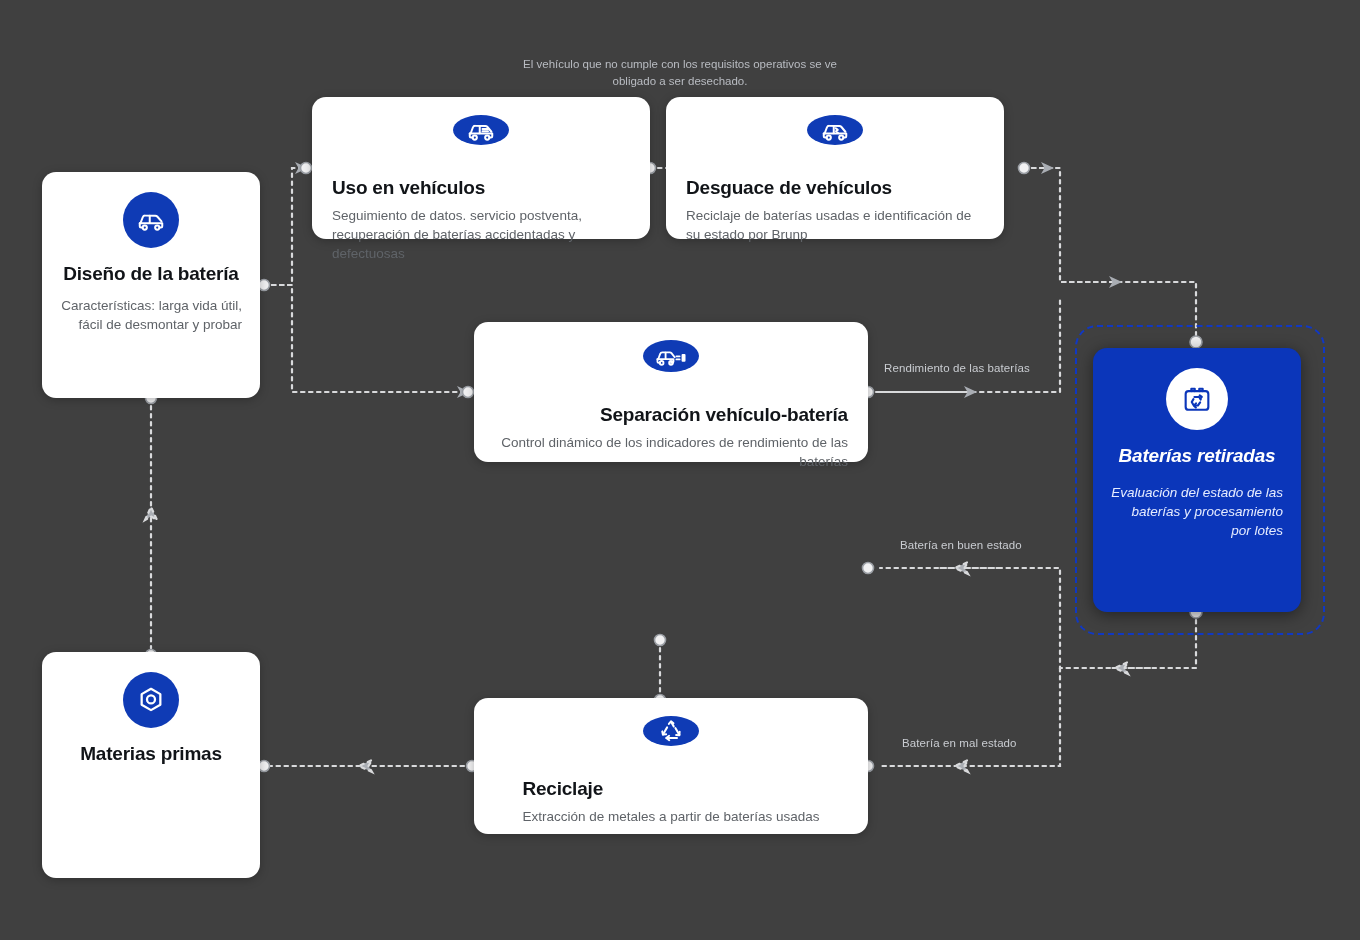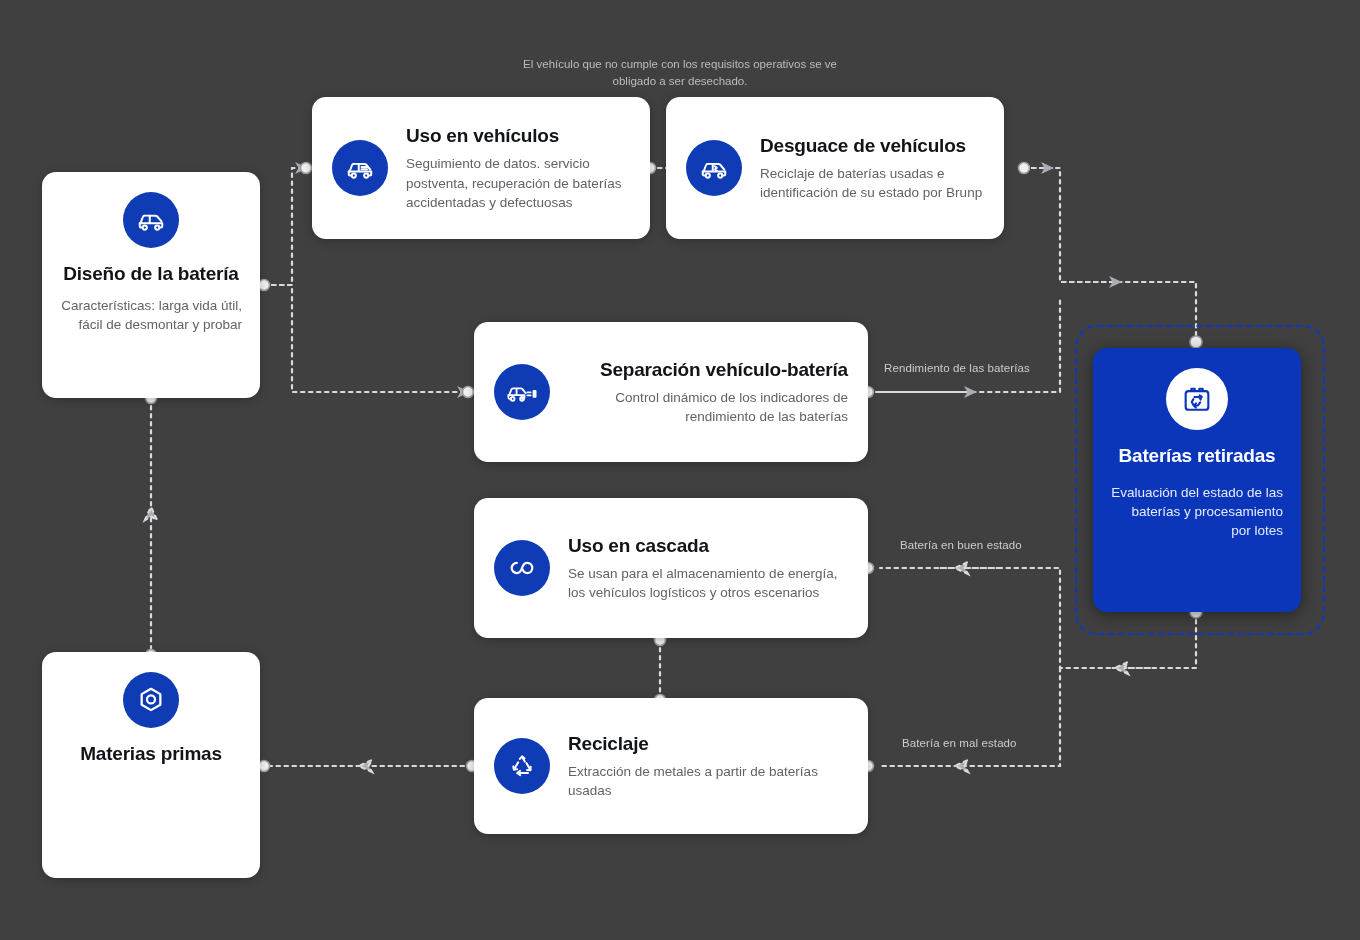--- a/index.html
+++ b/index.html
@@ -23,24 +23,24 @@
     border-radius: 14px;
     box-shadow: 0 2px 10px rgba(0,0,0,0.25);
   }
   .card.vertical {
     display: flex; flex-direction: column;
     align-items: center; justify-content: flex-start;
     text-align: right;
     padding: 20px 18px;
   }
   .card.horizontal {
-    display: flex; flex-direction: row;
+    display: flex; flex-direction: column;
     align-items: center;
     padding: 18px 20px;
-    gap: 18px;
+    gap: 31px;
   }
   .card .body { flex: 1; }
 
   .c-title {
     font-size: 19px; font-weight: bold; color: #111418;
     line-height: 1.22; letter-spacing: -0.2px;
   }
   .card.vertical .c-title { margin-top: 14px; }
   .c-desc {
     font-size: 13.5px; color: #5f6368; line-height: 1.42;
@@ -236,31 +236,20 @@
         <path d="M17.4 12.3h2.6M17.4 14.8h2.6"></path>
         <rect x="21.6" y="10.4" width="3.2" height="6.2" rx="0.8" fill="#fff" stroke="none"></rect>
       </svg>
     </div>
     <div class="body">
       <div class="c-title">Separación vehículo-batería</div>
       <div class="c-desc">Control dinámico de los indicadores de rendimiento de las baterías</div>
     </div>
   </div>
 
-  <div class="card horizontal" style="left:474px; top:498px; width:394px; height:140px;">
-    <div class="icon-circle">
-      <svg width="32" height="32" viewBox="0 0 24 24" fill="none" stroke="#fff" stroke-width="1.7" stroke-linecap="round">
-        <path d="M8.1 8.2a3.8 3.8 0 1 0 0 7.6c2.6 0 3.3-2 3.9-3.8.6-1.8 1.3-3.8 3.9-3.8a3.8 3.8 0 1 1 0 7.6c-2.6 0-3.3-2-3.9-3.8"></path>
-      </svg>
-    </div>
-    <div class="body">
-      <div class="c-title">Uso en cascada</div>
-      <div class="c-desc">Se usan para el almacenamiento de energía, los vehículos logísticos y otros escenarios</div>
-    </div>
-  </div>
 
   <div class="card horizontal" style="left:474px; top:698px; width:394px; height:136px;">
     <div class="icon-circle">
       <svg width="30" height="30" viewBox="0 0 24 24" fill="none" stroke="#fff" stroke-width="1.6" stroke-linecap="round" stroke-linejoin="round">
         <path d="M12 4.6l2.2 3.7"></path>
         <path d="M10.3 6.3 12 4.3l2 1.5"></path>
         <path d="M8.9 9.1 5.6 14.8"></path>
         <path d="M5 12.3l.5 2.6 2.6-.3"></path>
         <path d="M15.5 9.6l3.2 5.5"></path>
         <path d="M18.9 12.6l-.2 2.8-2.6-.2"></path>
@@ -277,21 +266,21 @@
   <div class="card vertical" style="left:42px; top:652px; width:218px; height:226px;">
     <div class="icon-circle">
       <svg width="32" height="32" viewBox="0 0 24 24" fill="none" stroke="#fff" stroke-width="1.7" stroke-linejoin="round">
         <path d="M12 3.6 19 7.6v8L12 19.6 5 15.6v-8z"></path>
         <circle cx="12" cy="11.6" r="3"></circle>
       </svg>
     </div>
     <div class="c-title">Materias primas</div>
   </div>
 
-  <div class="card vertical accent" style="left:1093px; top:348px; width:208px; height:264px;">
+  <div class="card vertical accent" style="left:1093px; top:348px; width:208px; height:264px;font-style:italic;">
     <div class="icon-circle big white-bg">
       <svg width="34" height="34" viewBox="0 0 24 24" fill="none" stroke="#0b36ba" stroke-width="1.5" stroke-linecap="round" stroke-linejoin="round">
         <rect x="4" y="6.4" width="16" height="13.2" rx="2"></rect>
         <path d="M8 6.4V4.8h2.4v1.6M13.6 6.4V4.8H16v1.6"></path>
         <path d="M10.2 10.6h3.3l1.1 1.8"></path>
         <path d="M13.9 9.4l1.5 1.1-1 1.1"></path>
         <path d="M14.2 14.4l-1.6 2.2h-2.2"></path>
         <path d="M11.3 15.1 9.8 16.7l1.4 1.3"></path>
         <path d="M9.4 16l-1.1-1.9 1.2-2"></path>
       </svg>

